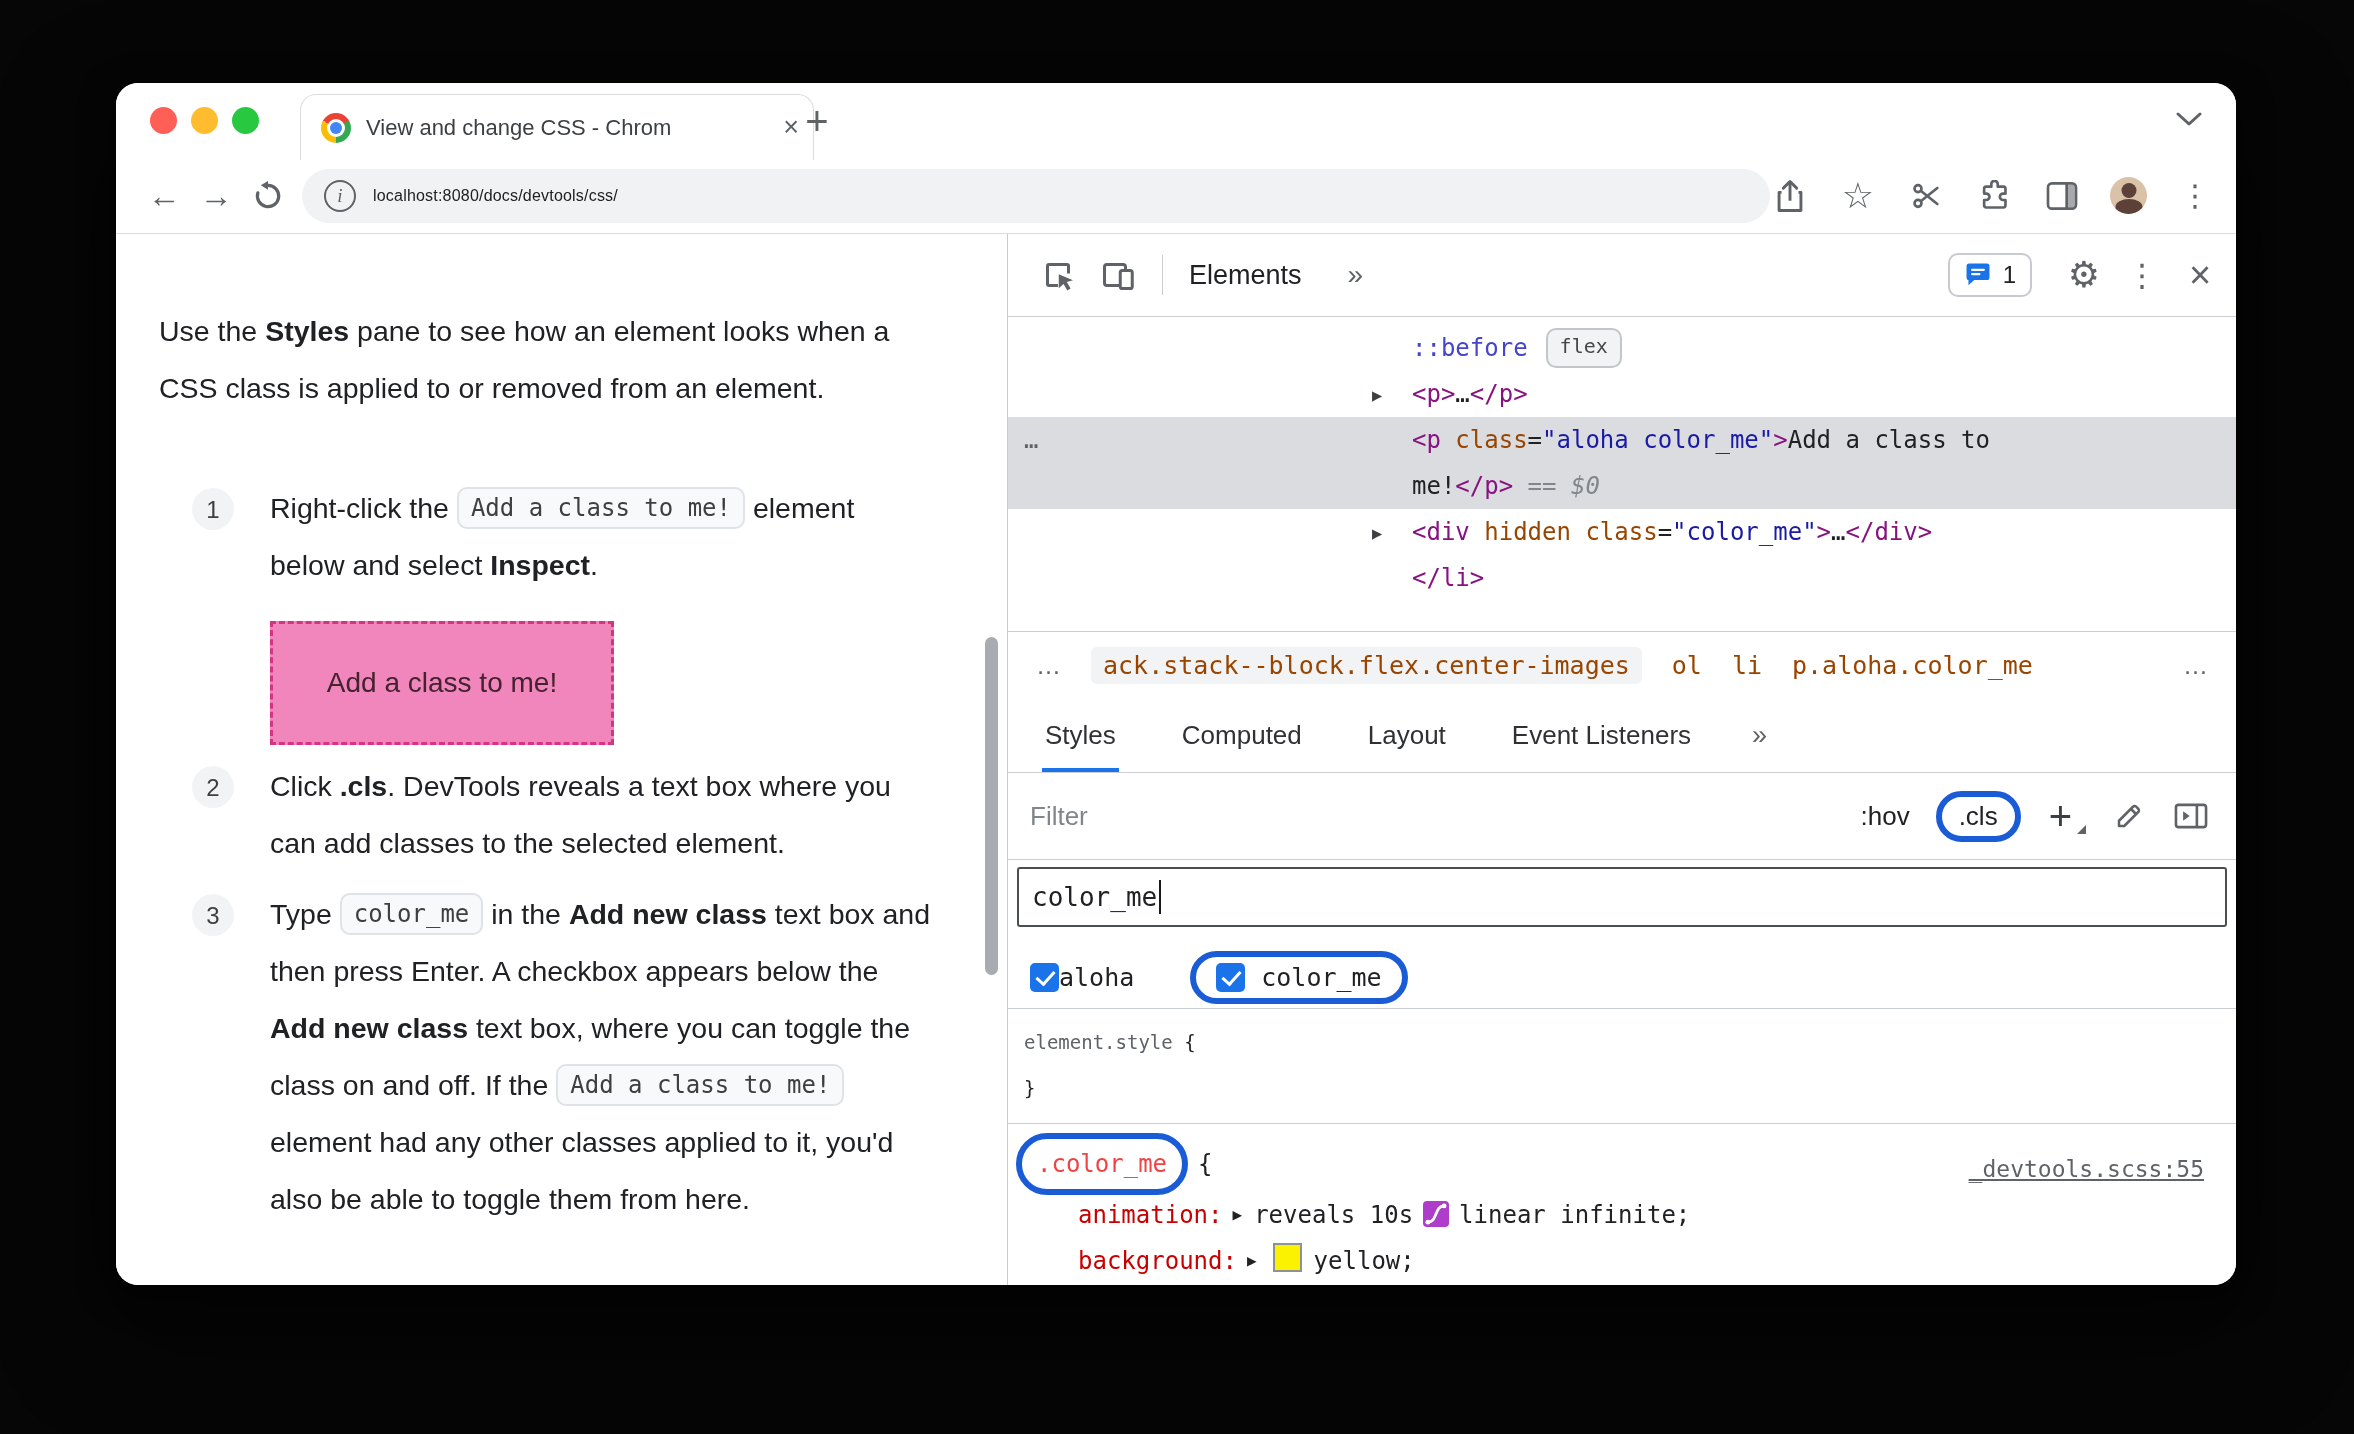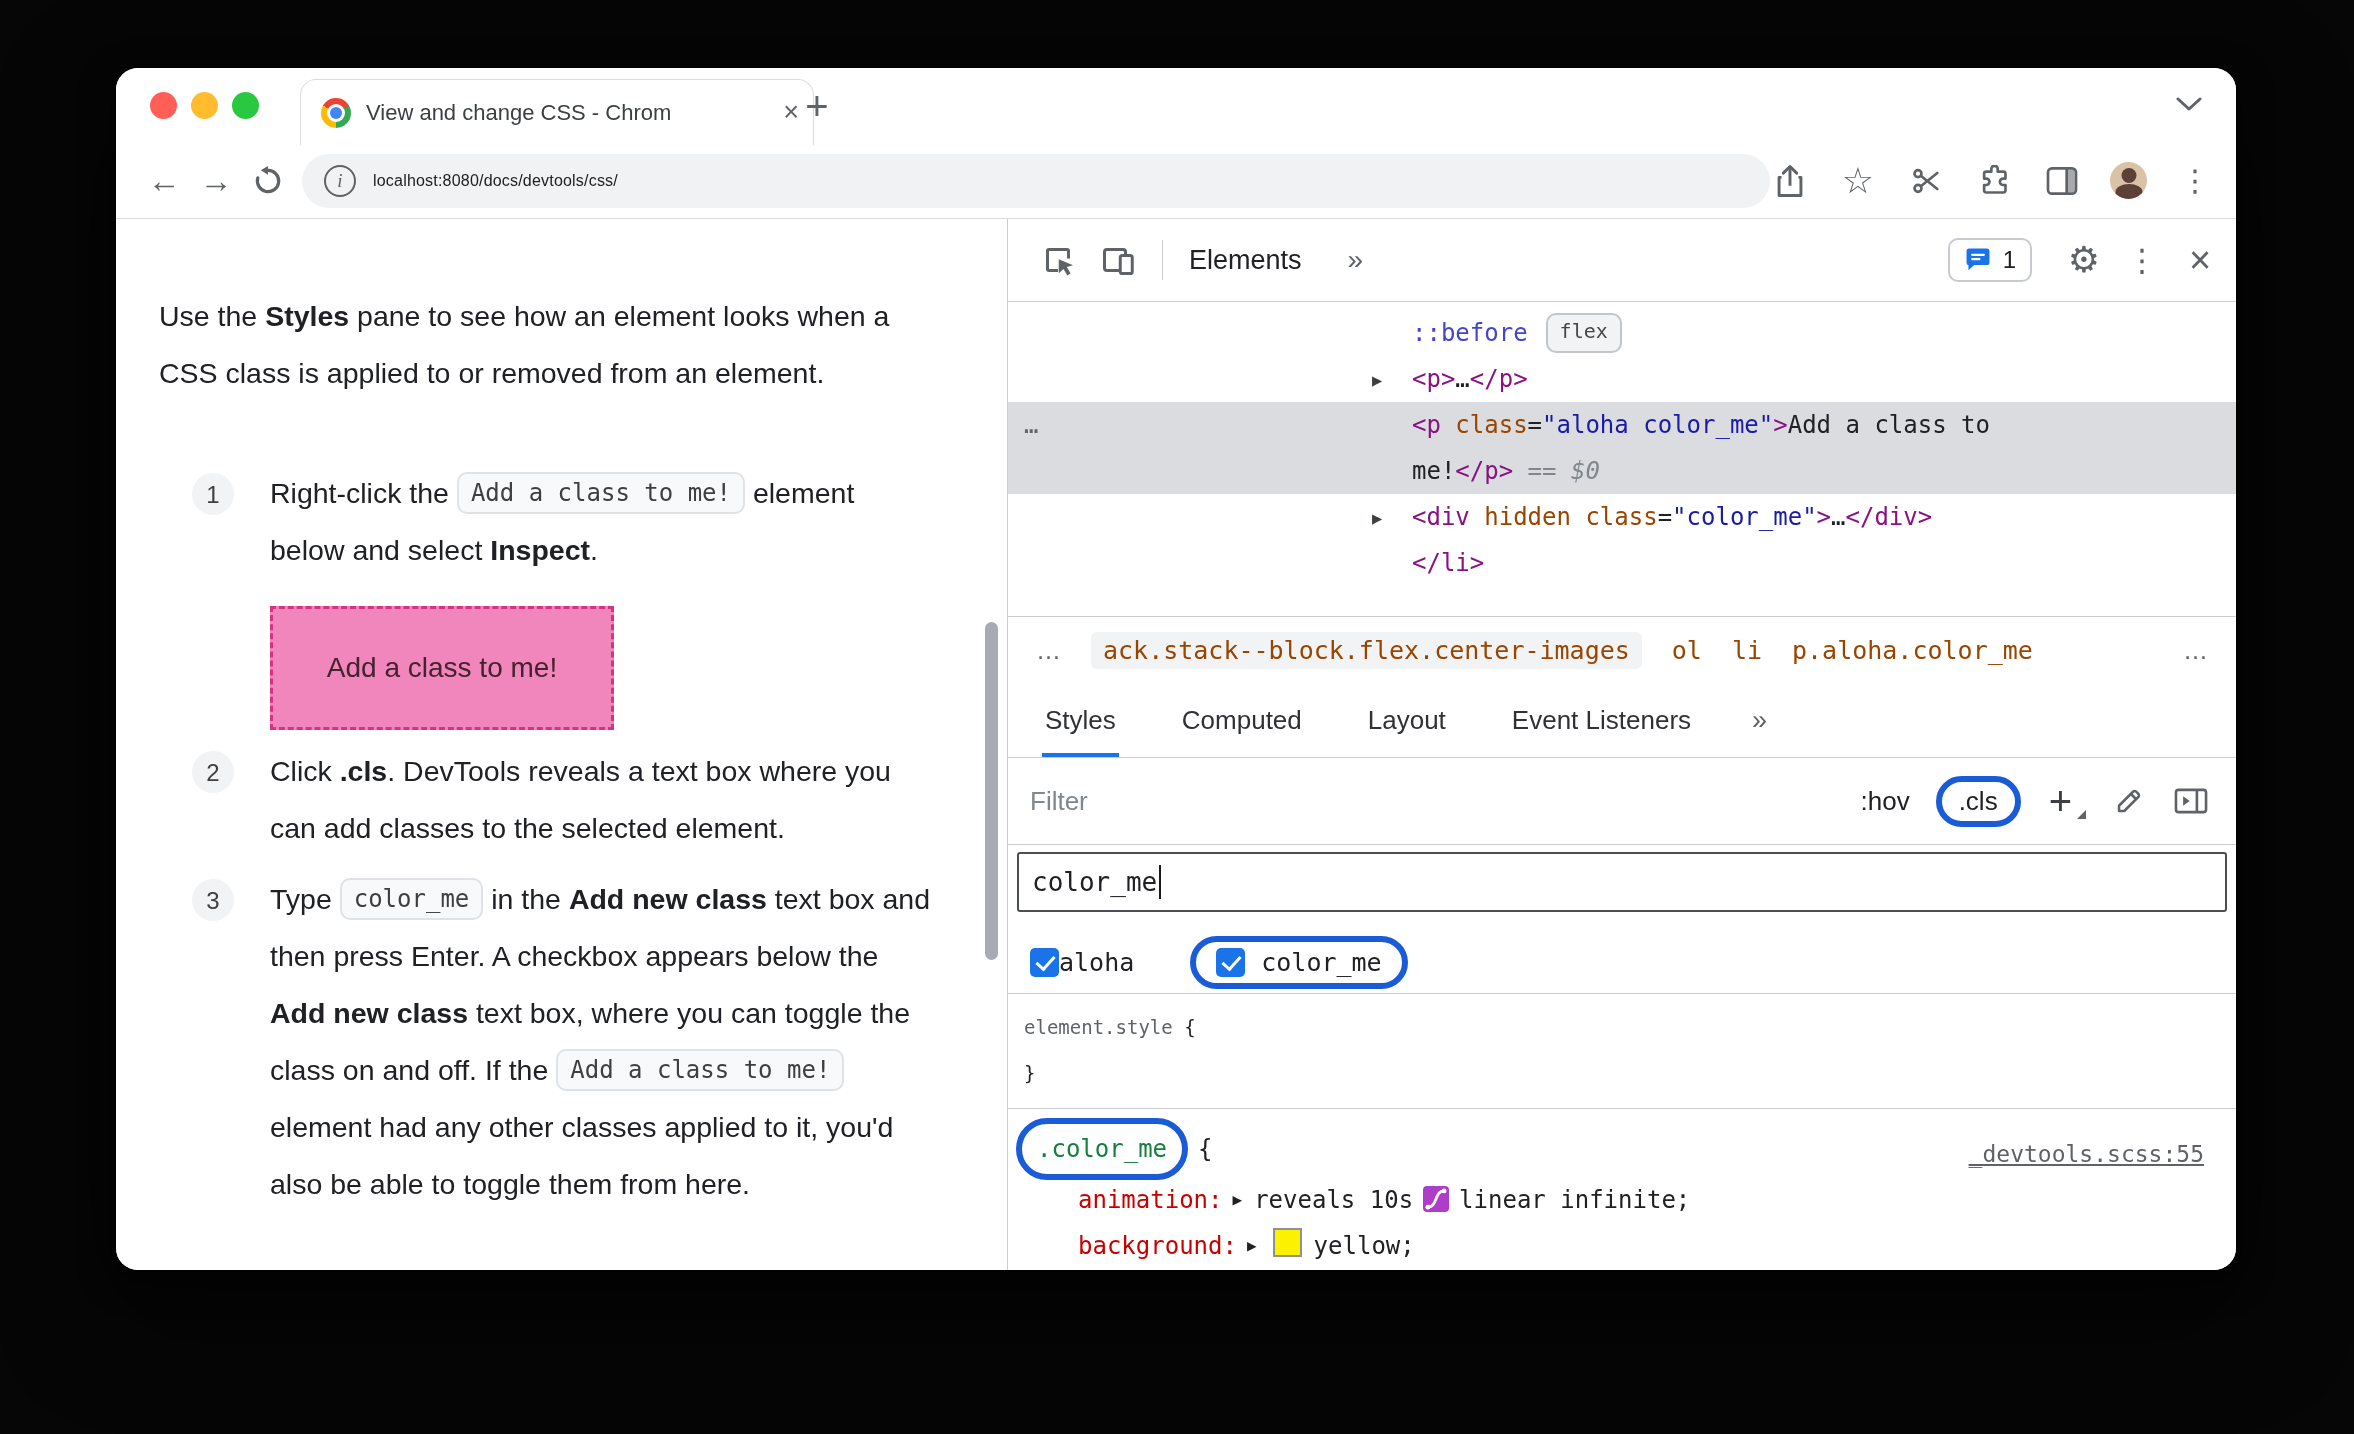--- a/index.html
+++ b/index.html
@@ -1,20 +1,20 @@
 <!DOCTYPE html>
 <html><head>
 <meta charset="utf-8">
 <style>
   html,body{margin:0;padding:0}
   body{position:relative;width:2354px;height:1434px;background:#060606;overflow:hidden;
        font-family:"Liberation Sans",sans-serif;-webkit-font-smoothing:antialiased}
 
   
-  .window{position:absolute;left:116px;top:68px;width:2120px;height:1202px;background:#fff;
+  .window{position:absolute;left:116px;top:83px;width:2120px;height:1202px;background:#fff;
           border-radius:22px;overflow:hidden;display:flex;flex-direction:column;
           box-shadow:0 40px 110px rgba(0,0,0,.65),0 10px 34px rgba(0,0,0,.5)}
 
   
   .titlebar{position:relative;height:75px;background:#fff;flex:none}
   .light{position:absolute;top:24px;width:27px;height:27px;border-radius:50%}
   .light.r{left:34px;background:#FF5F57}.light.y{left:75px;background:#FEBC2E}.light.g{left:116px;background:#28C840}
   .tab{position:absolute;left:184px;top:11px;width:478px;height:65px;background:#fff;
        border:1px solid #DADCE0;border-bottom:none;border-radius:16px 16px 0 0;
        display:flex;align-items:center;padding:0 14px 0 20px}
@@ -130,21 +130,21 @@
 
   
   .dt-estyle{height:104px;flex:none;border-bottom:1px solid #CACDD1;padding:10px 0 0 16px;
              font-family:"DejaVu Sans Mono",monospace;font-size:19px;line-height:46px;color:#202124}
   .gray{color:#5F6368}
 
   
   .dt-rule{flex:1;padding:12px 0 0 16px;font-family:"DejaVu Sans Mono",monospace;font-size:24px;
            line-height:46px;color:#202124;position:relative;overflow:hidden}
   .rule-head{display:flex;align-items:center;height:56px}
-  .sel-annot{display:inline-block;padding:2px 15px;margin-left:-8px;border-radius:46px;color:#15803d}
+  .sel-annot{display:inline-block;padding:2px 15px;margin-left:-8px;border-radius:46px;color:#ef4444}
   .brace-open{margin-left:10px}
   .src-link{position:absolute;right:32px;top:22px;color:#5F6368;font-size:23px;text-decoration:underline}
   .prop{padding-left:54px;white-space:nowrap}
   .pname{color:#C80000}
   .sh-arrow{font-size:16px;color:#202124;margin:0 12px 0 10px;vertical-align:3px}
   .bezier{margin:0 10px;vertical-align:-4px}
   .swatch{display:inline-block;width:25px;height:25px;background:#FAF200;border:2px solid #8E9196;
           margin:0 12px 0 4px;vertical-align:-3px}
   svg{display:block}
 </style>

